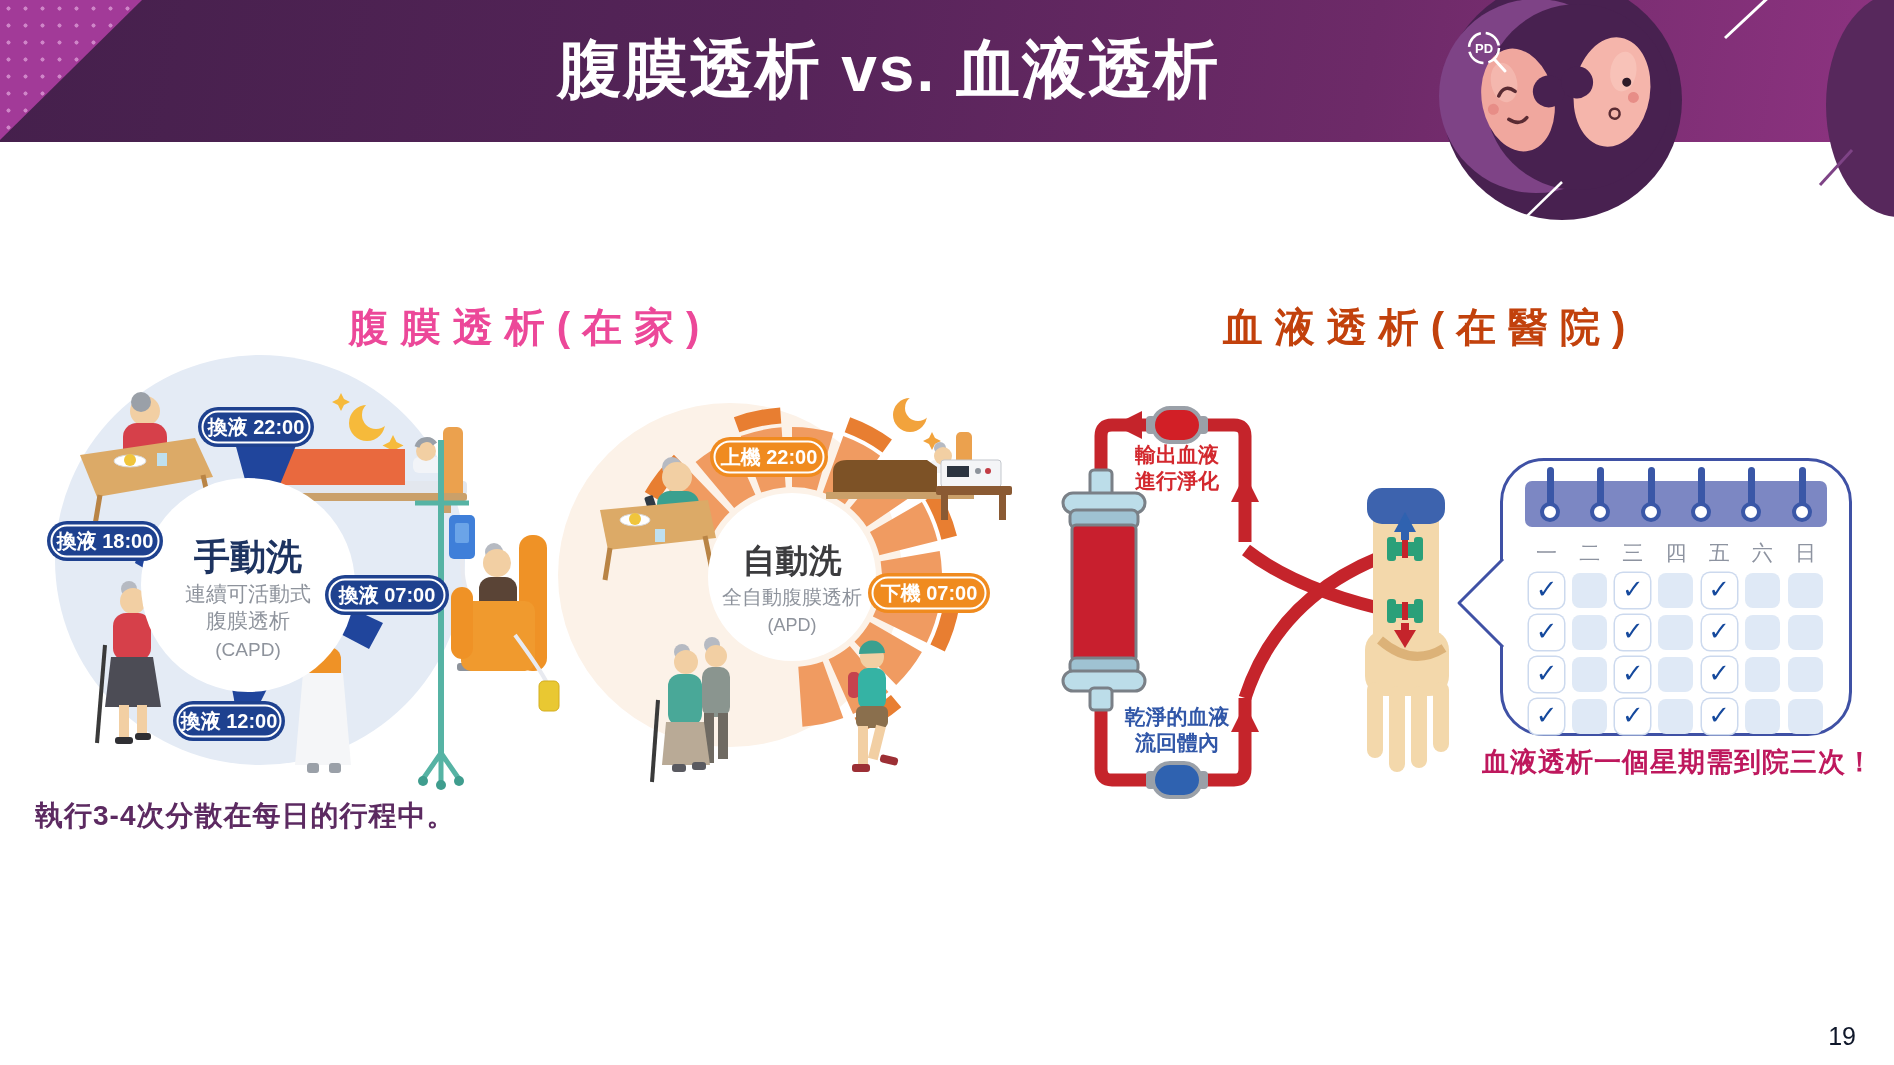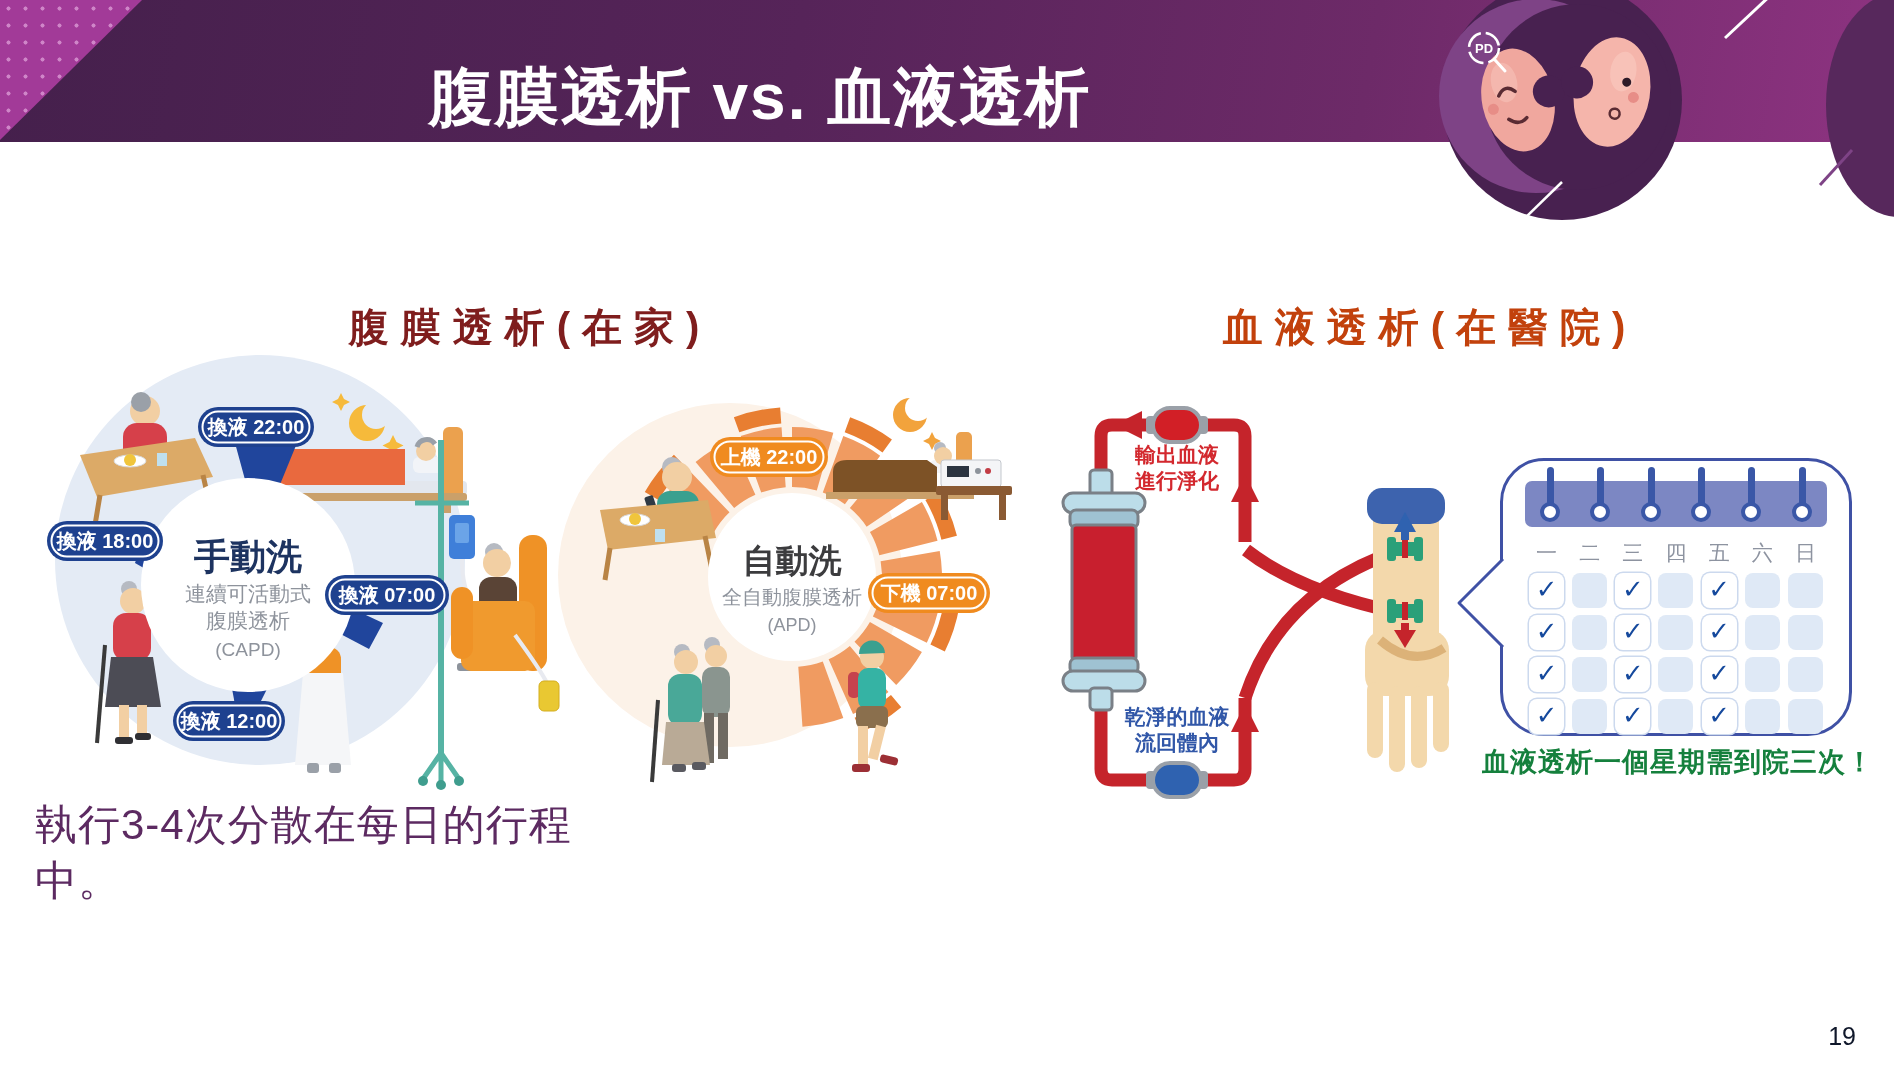--- a/index.html
+++ b/index.html
@@ -7,34 +7,34 @@
   #stage{position:relative;width:1894px;height:1065px;overflow:hidden;background:#fff;}
 
   
   .banner{position:absolute;left:0;top:0;width:1894px;height:142px;
     background:linear-gradient(100deg,#45204c 0%,#562459 42%,#6d2a68 72%,#8e3381 100%);}
   .banner-dots{position:absolute;left:0;top:0;width:150px;height:142px;
     clip-path:polygon(0 0,142px 0,0 140px);
     background-color:#a23a98;
     background-image:radial-gradient(circle,#cf86c8 1.8px,transparent 2.3px);
     background-size:17px 17px;}
-  .banner-title{position:absolute;left:300px;top:26px;width:920px;text-align:center;
-    color:#ffffff;font-size:64px;font-weight:800;letter-spacing:2px;margin-top:28px;}
+  .banner-title{position:absolute;left:300px;top:26px;width:920px;text-align:right;
+    color:#ffffff;font-size:64px;font-weight:800;letter-spacing:2px;}
 
   
   .heading{position:absolute;top:300px;font-size:40px;font-weight:800;letter-spacing:12px;text-align:center;}
-  .heading-capd{left:210px;width:640px;color:#7f1d1d;}
+  .heading-capd{left:210px;width:640px;color:#ec4899;}
   .heading-hd{left:1120px;width:620px;color:#c2410c;}
 
   
-  .caption{position:absolute;top:797px;font-size:42px;font-weight:400;color:#5c2a61;letter-spacing:1px;}
+  .caption{position:absolute;top:797px;font-size:28px;font-weight:700;color:#5c2a61;letter-spacing:1px;}
   .caption-capd{left:35px;width:540px;}
   .caption-apd{left:663px;width:380px;}
   .hd-caption{position:absolute;left:1478px;top:744px;width:400px;text-align:center;
-    font-size:27px;font-weight:800;color:#15803d;letter-spacing:1px;}
+    font-size:27px;font-weight:800;color:#be185d;letter-spacing:1px;}
 
   svg text{font-family:"Liberation Sans","DejaVu Sans",sans-serif;}
 
   
   .svg-capd{position:absolute;left:45px;top:335px;}
   .svg-apd{position:absolute;left:500px;top:340px;}
   .svg-hd{position:absolute;left:1050px;top:330px;}
   .svg-logo{position:absolute;left:1420px;top:0;}
 
   

